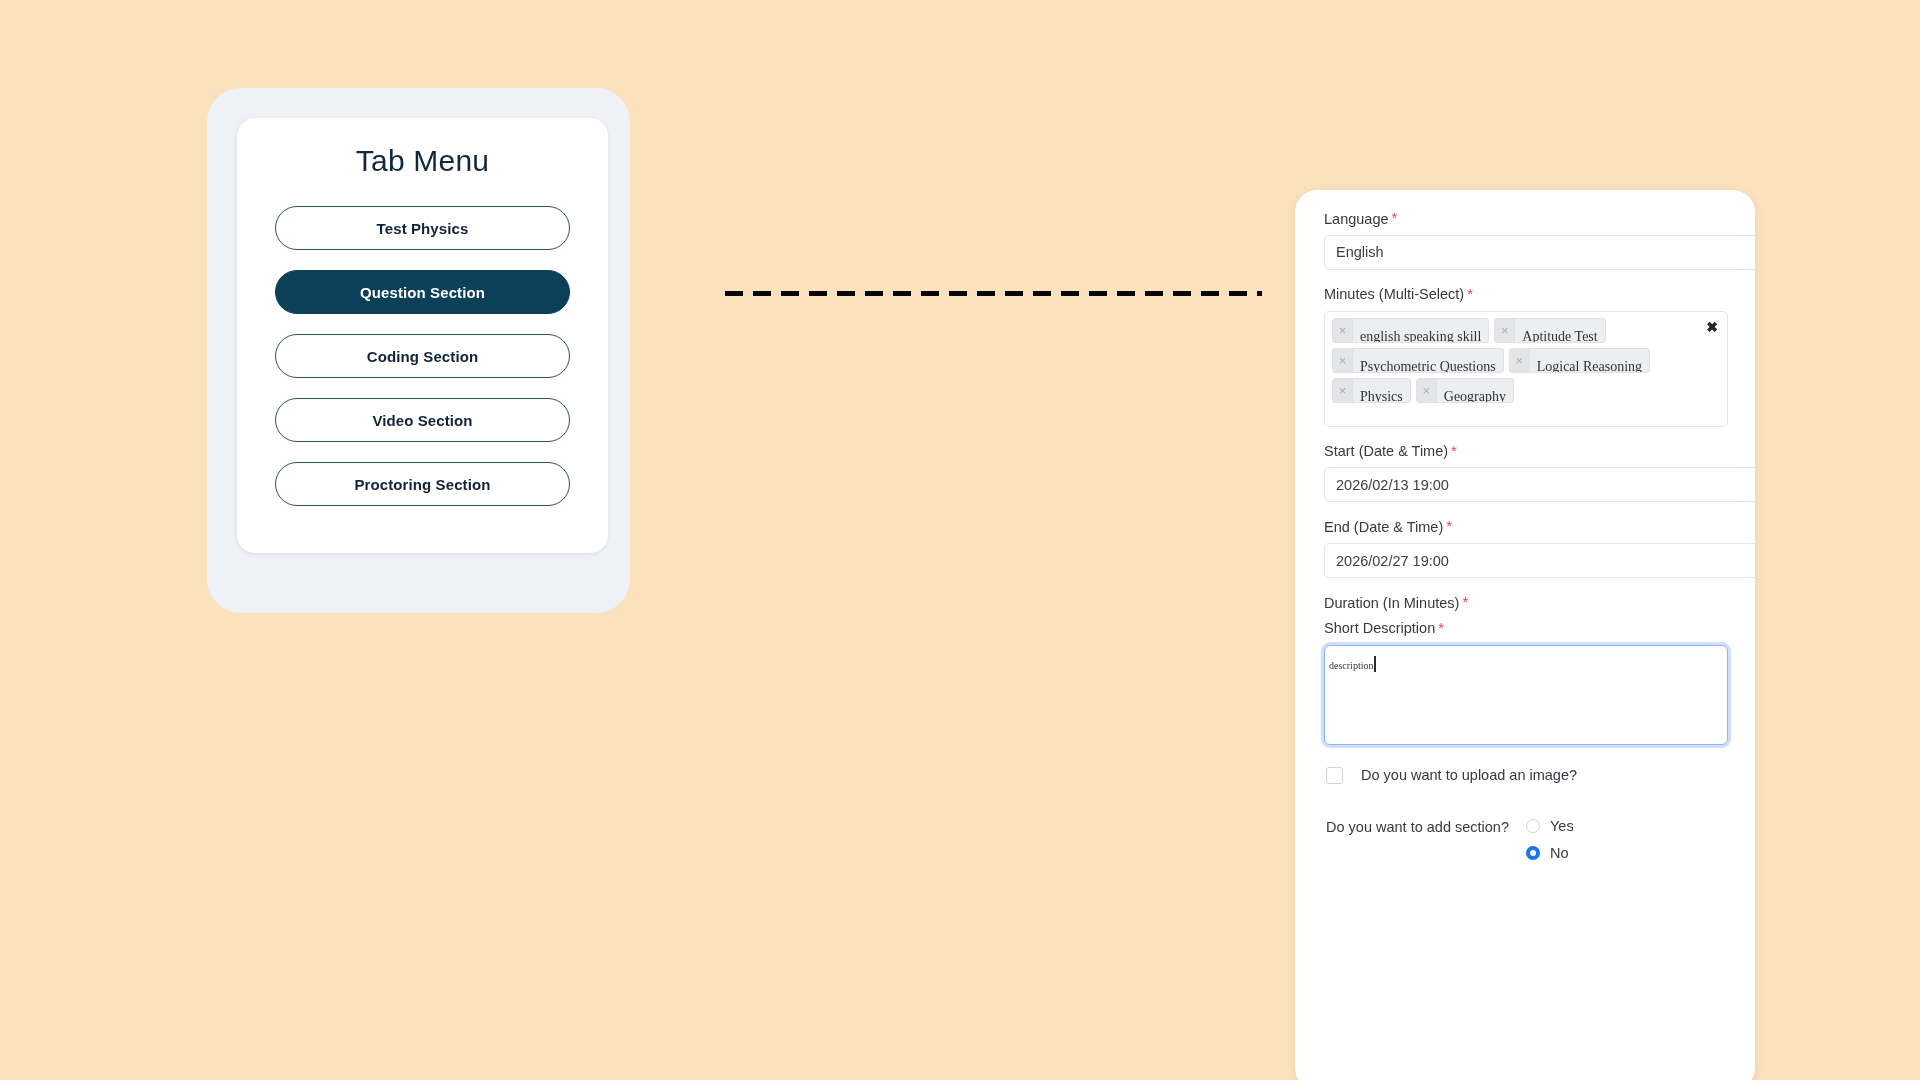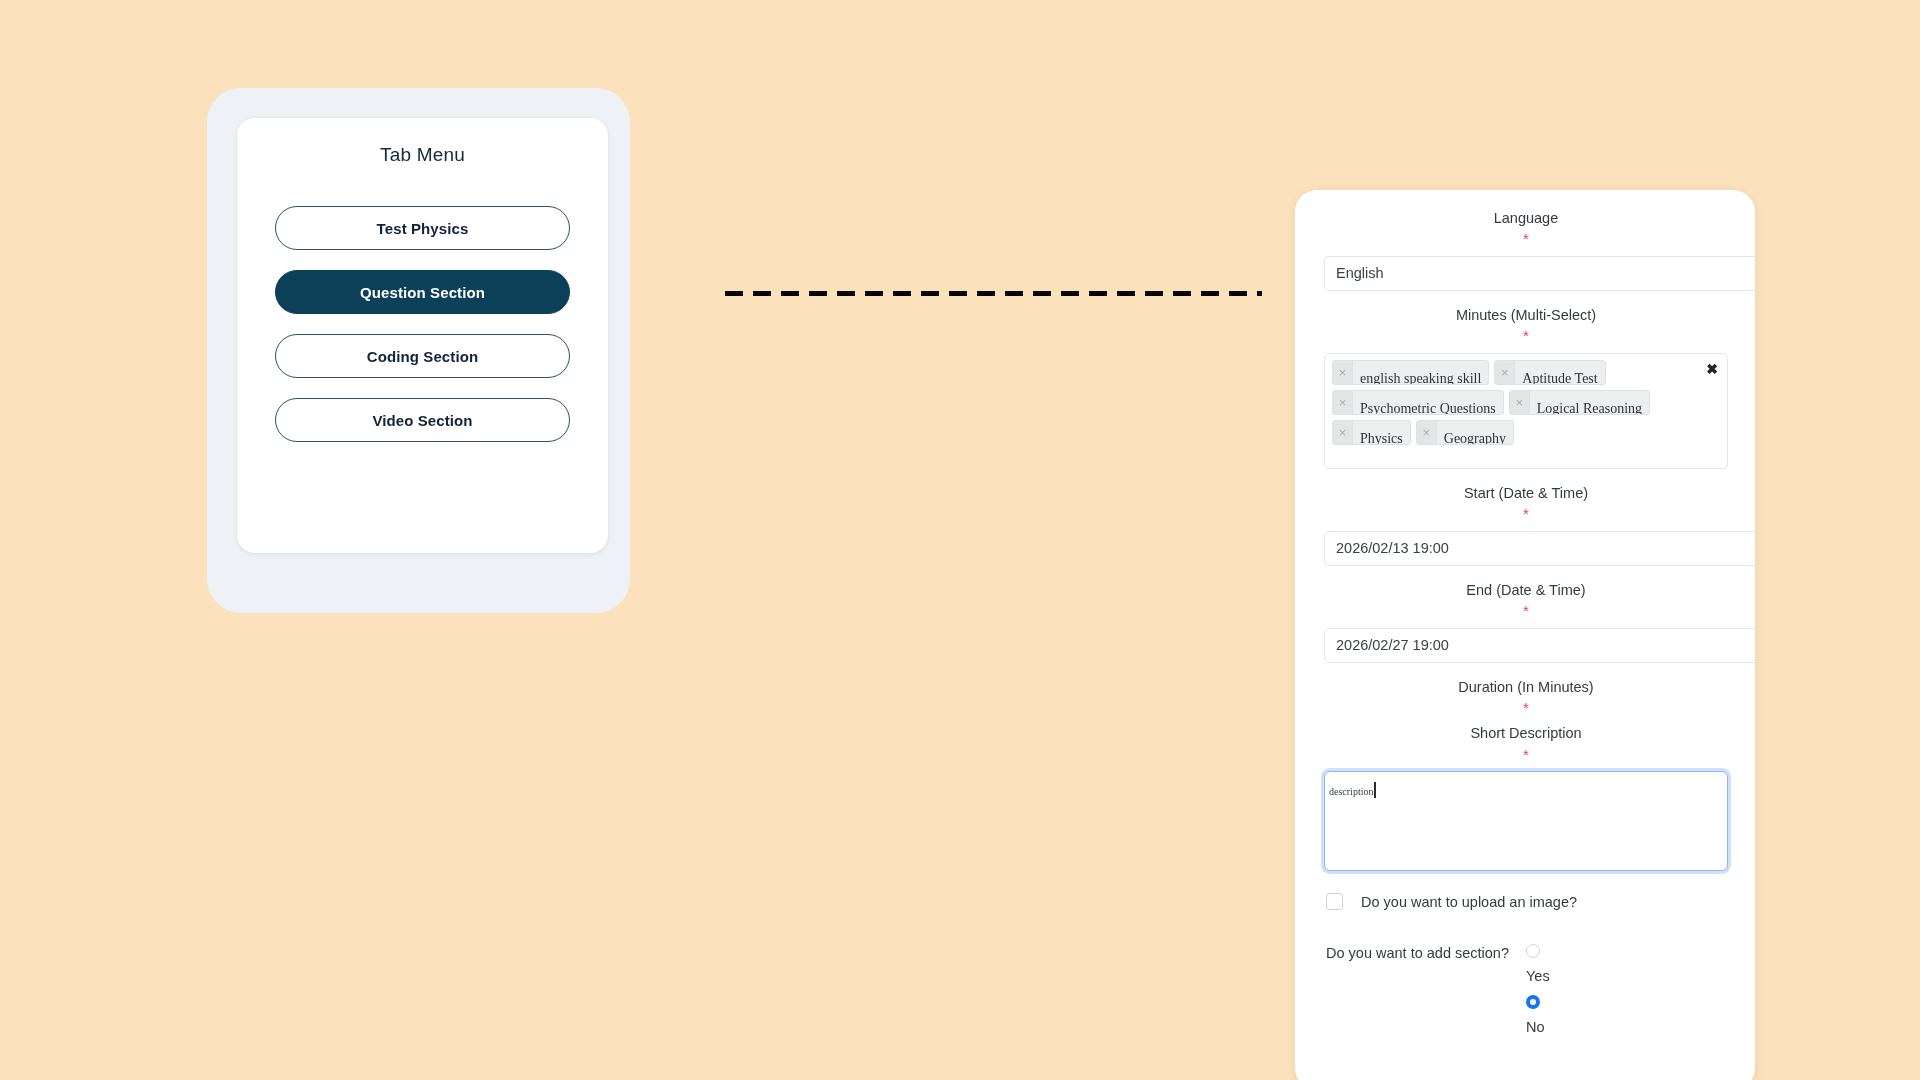--- a/index.html
+++ b/index.html
@@ -15,21 +15,21 @@
     position:absolute;left:207px;top:88px;width:423px;height:525px;
     background:#eef2f7;border-radius:34px;
   }
   #tab-inner{
     position:absolute;left:30px;top:30px;width:371px;height:435px;
     background:#ffffff;border-radius:18px;
     box-shadow:0 1px 4px rgba(20,40,70,.10);
   }
   #tab-title{
     position:absolute;left:0;top:26px;width:371px;text-align:center;
-    font-size:19px;color:#13293d;letter-spacing:.2px;font-weight:400;
+    font-size:30px;color:#13293d;letter-spacing:.2px;font-weight:400;
   }
   #tab-list{position:absolute;left:38px;top:88px;width:295px;}
   .tab-btn{
     box-sizing:border-box;width:295px;height:44px;margin-bottom:20px;
     border-radius:26px;border:1.4px solid #2c5168;background:#ffffff;
     color:#10243a;font-size:15px;font-weight:700;letter-spacing:.1px;
     display:flex;align-items:center;justify-content:center;
     font-family:"Liberation Sans", sans-serif;cursor:pointer;
   }
   .tab-btn.active{background:#0c3f58;border-color:#0c3f58;color:#ffffff;}
@@ -45,21 +45,21 @@
   #form-panel{
     position:absolute;left:1295px;top:190px;width:460px;height:900px;
     background:#ffffff;border-radius:22px;
     box-shadow:0 2px 10px rgba(40,60,90,.10);
     overflow:hidden;
   }
   #form-body{position:absolute;left:29px;top:19px;width:404px;}
 
   .f-label{
     font-size:14.5px;color:#343a40;margin-bottom:7px;line-height:1.25;
-    display:flex;align-items:center;gap:3px;flex-direction:column;
+    display:flex;align-items:flex-end;gap:3px;
   }
   .req{color:#ef4056;font-size:15px;}
 
   .f-control{
     box-sizing:border-box;width:472px;height:35px;
     border:1px solid #e3e6ea;border-radius:5px;background:#fff;
     font-size:14.5px;color:#3b4147;padding:0 11px;
     display:flex;align-items:center;margin-bottom:15px;
     font-family:"Liberation Sans", sans-serif;
   }
@@ -111,41 +111,42 @@
   .chk-box{
     width:15px;height:15px;border:1px solid #cfd4da;border-radius:3px;background:#fff;
     flex:0 0 auto;
   }
   #upload-label{font-size:14.5px;color:#343a40;}
 
   
   #section-row{display:flex;align-items:flex-start;gap:17px;margin-left:2px;}
   #section-q{font-size:14.5px;color:#343a40;padding-top:1px;}
   #radio-col{display:flex;flex-direction:column;gap:11px;}
-  .radio-item{display:flex;align-items:flex-start;gap:10px;flex-direction:column;}
+  .radio-item{display:flex;align-items:center;gap:10px;}
   .radio-dot{
     width:14px;height:14px;border-radius:50%;
     border:1.5px solid #cfd4da;background:#fff;box-sizing:border-box;flex:0 0 auto;
   }
   .radio-dot.checked{
     border:4px solid #1a73f0;background:#ffffff;
   }
   .radio-label{font-size:14.5px;color:#343a40;}
 </style>
 </head>
 <body>
 
 <div id="tab-outer">
   <div id="tab-inner">
     <div id="tab-title">Tab Menu</div>
     <div id="tab-list">
       <div class="tab-btn">Test Physics</div>
       <div class="tab-btn active">Question Section</div>
       <div class="tab-btn">Coding Section</div>
       <div class="tab-btn">Video Section</div>
+      <div class="tab-btn">Proctoring Section</div>
     </div>
   </div>
 </div>
 
 <div id="connector"></div>
 
 <div id="form-panel">
   <div id="form-body">
 
     <div class="f-label">

